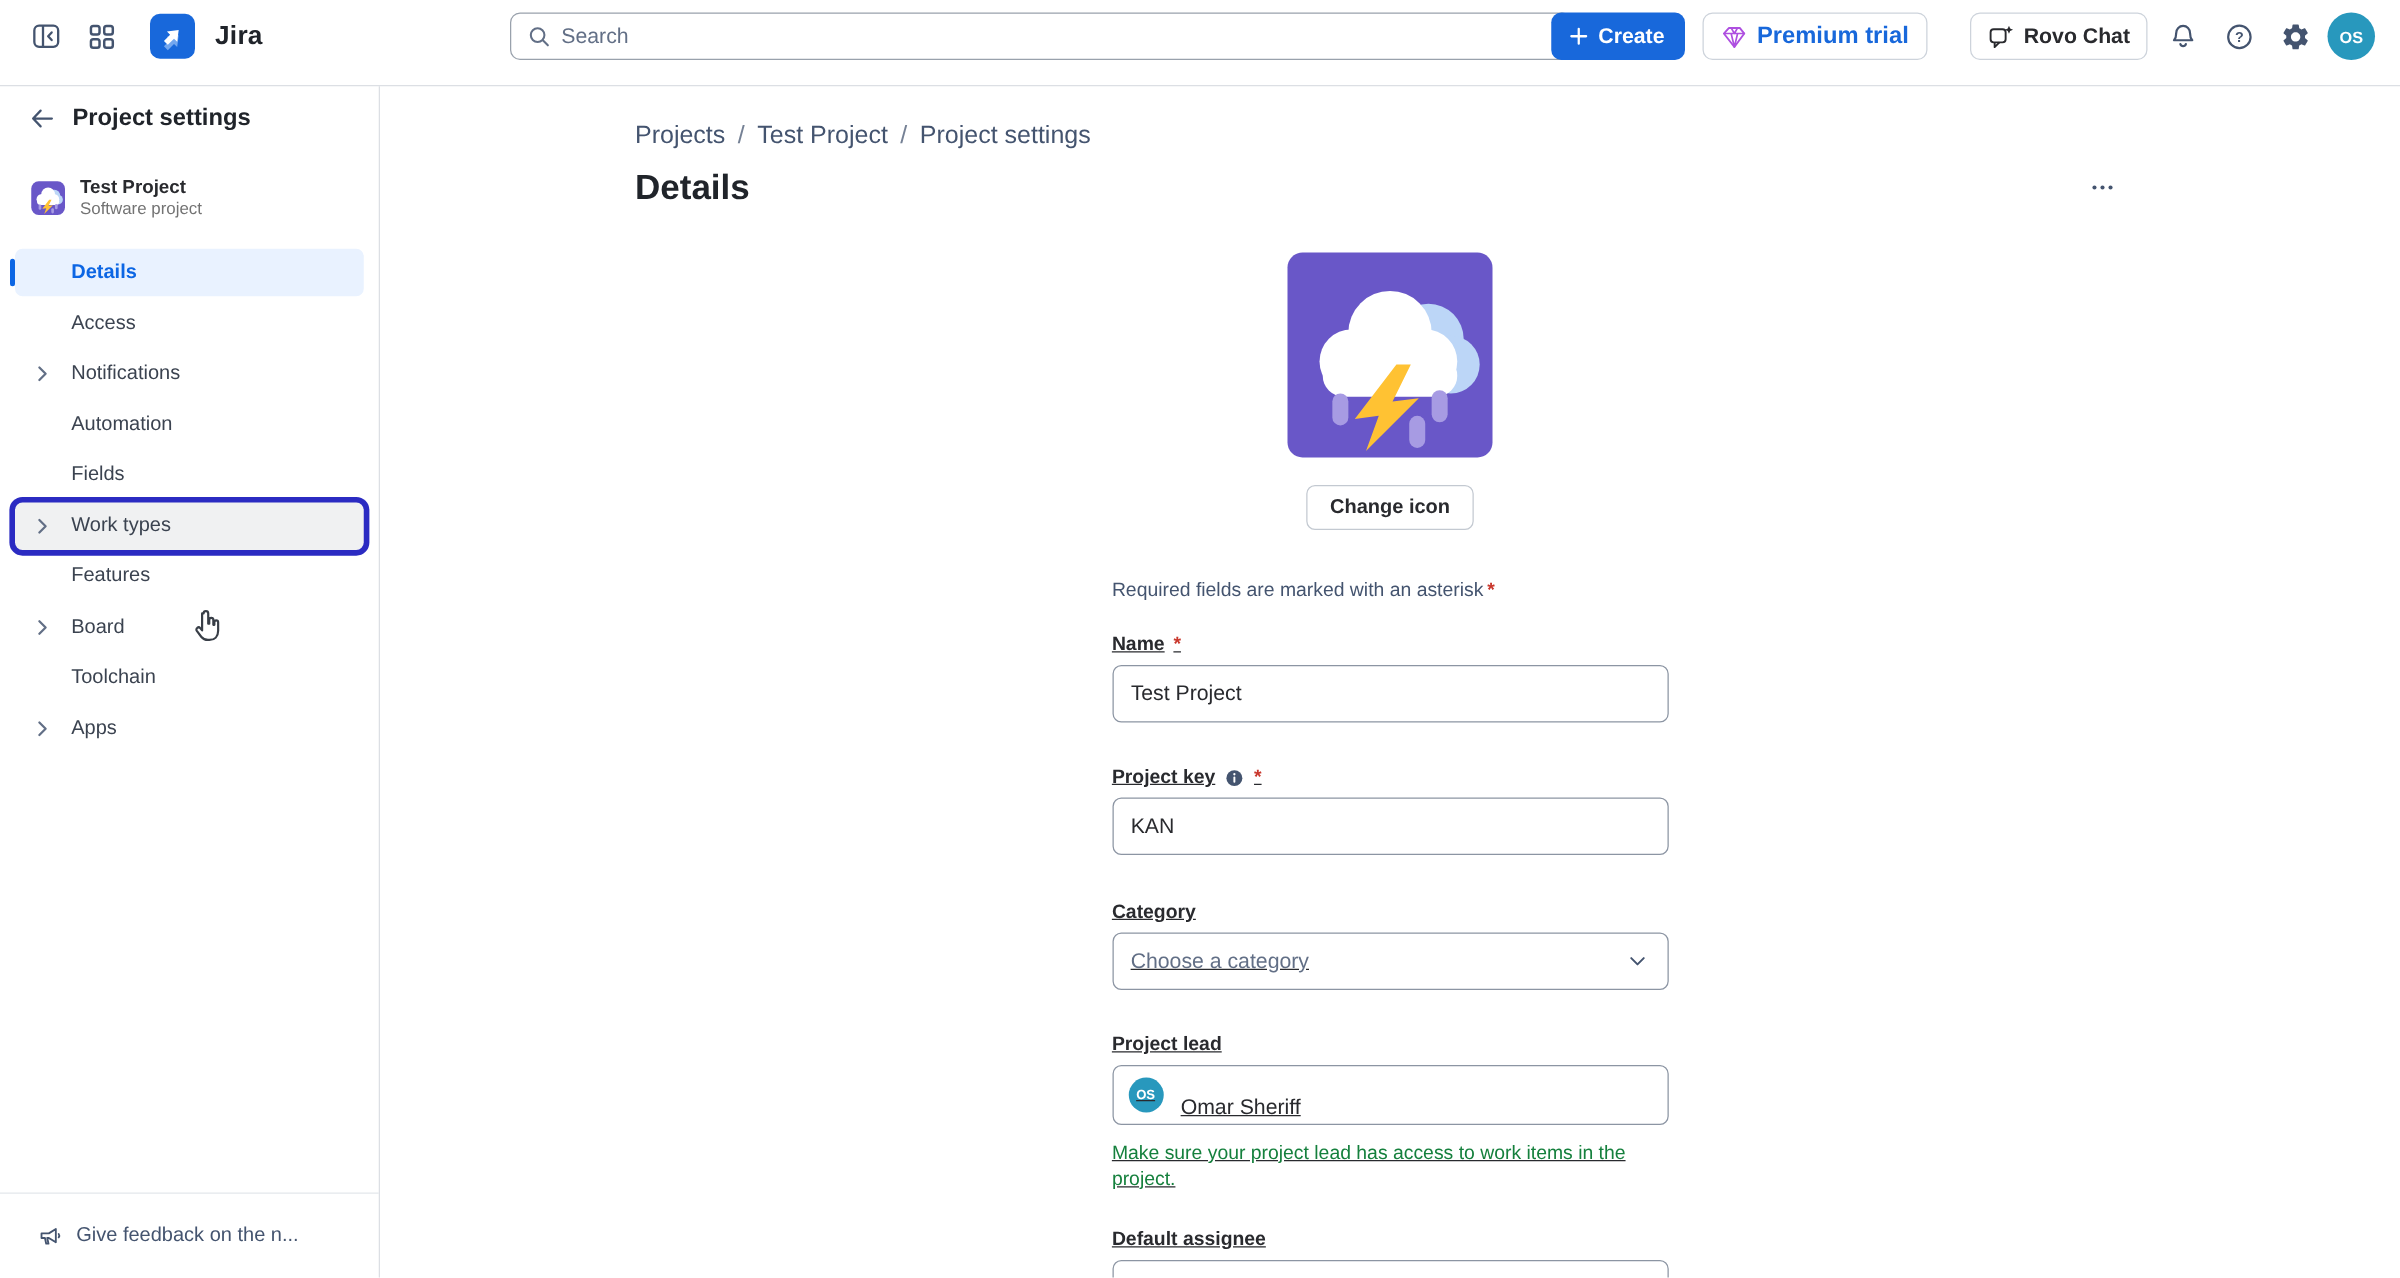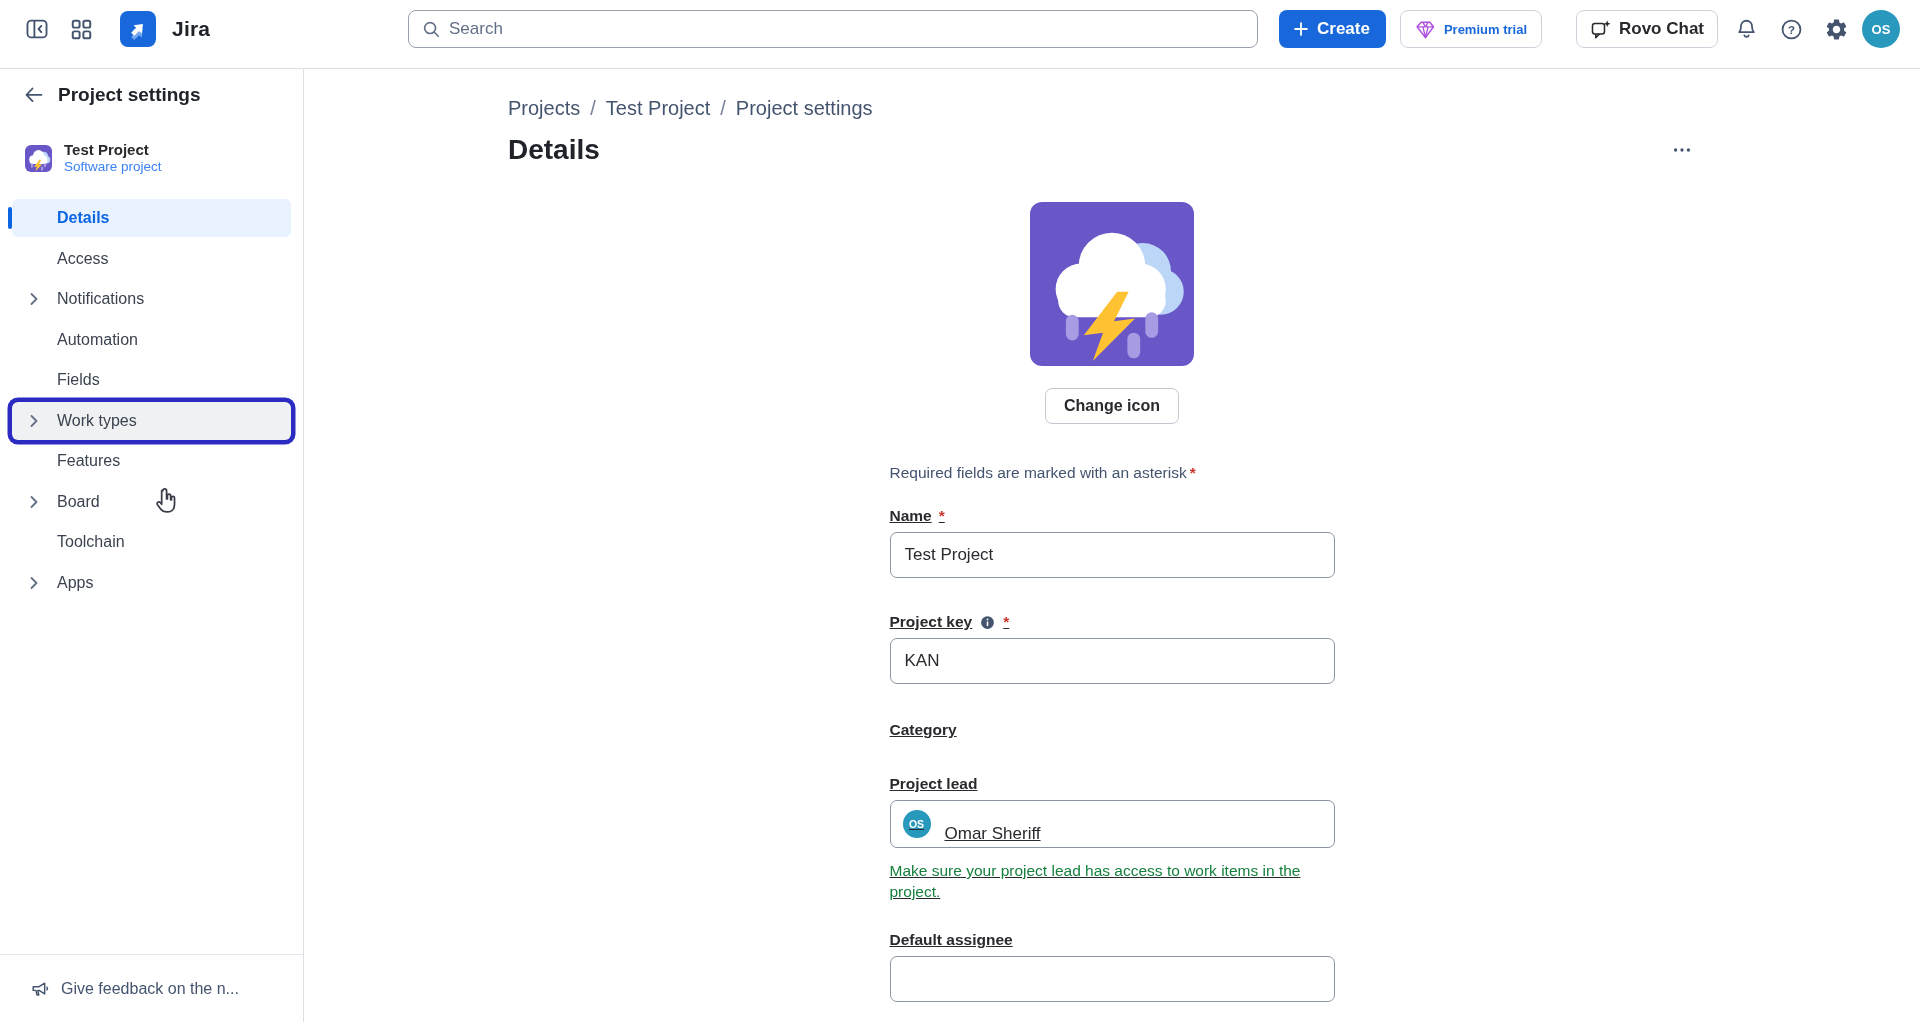--- a/index.html
+++ b/index.html
@@ -16,35 +16,35 @@
 
   .search-wrap { position:absolute; left:408px; top:10px; width:850px; height:38px;
     border:1px solid #99A1AC; border-radius:8px; background:#fff; display:flex; align-items:center; padding:12px 12px; gap:8px; }
   .search-wrap input { border:none; outline:none; flex:1; font-size:17px; font-family:"Liberation Sans",sans-serif; color:#292A2E; background:transparent; }
   .search-wrap input::placeholder { color:#626F86; }
 
   .tb-right { position:absolute; right:20px; top:0; height:58px; display:flex; align-items:center; }
   .btn-create { height:38px; padding:0 16px 0 12px; background:#1868DB; color:#fff; border:none; border-radius:8px;
     font-size:17px; font-weight:700; font-family:"Liberation Sans",sans-serif; display:flex; align-items:center; gap:6px; cursor:pointer; }
   .btn-premium { height:38px; margin-left:14px; padding:0 14px; background:#fff; color:#1868DB; border:1px solid #CDD3DB; border-radius:8px;
-    font-size:13px; font-weight:700; font-family:"Liberation Sans",sans-serif; display:flex; align-items:center; gap:8px; cursor:pointer; }
+    font-size:19px; font-weight:700; font-family:"Liberation Sans",sans-serif; display:flex; align-items:center; gap:8px; cursor:pointer; }
   .btn-rovo { height:38px; margin-left:34px; padding:0 13px; background:#fff; color:#292A2E; border:1px solid #CDD3DB; border-radius:8px;
     font-size:17px; font-weight:700; font-family:"Liberation Sans",sans-serif; display:flex; align-items:center; gap:8px; cursor:pointer; }
   .tb-iconbtn { width:34px; height:34px; margin-left:11px; border:none; background:transparent; border-radius:6px; display:flex; align-items:center; justify-content:center; cursor:pointer; }
   .avatar { width:38px; height:38px; margin-left:9px; border-radius:50%; background:#2898BD; color:#fff;
     font-size:13px; font-weight:700; display:flex; align-items:center; justify-content:center; cursor:pointer; }
 
   
   .sidebar { position:absolute; left:0; top:59px; width:304px; bottom:0; background:#fff; border-right:1px solid #DCDFE4; z-index:10; }
   .sb-header { display:flex; align-items:center; gap:12px; padding:24px 16px 0 22px; }
   .sb-title { font-size:19px; font-weight:700; color:#20242A; }
   .sb-project { display:flex; align-items:center; gap:12px; padding:34px 16px 0 25px; }
   .sb-proj-icon { width:27px; height:27px; border-radius:6px; background:#6957C8; overflow:hidden; flex:0 0 auto; }
   .sb-proj-name { font-size:15px; font-weight:700; color:#292A2E; line-height:18px; }
-  .sb-proj-type { font-size:13.5px; color:#3b82f6; line-height:16px; }
+  .sb-proj-type { font-size:13.5px; color:#737373; line-height:16px; }
   .nav { padding:24px 12px 0 12px; }
   .nav-item { position:relative; height:38px; margin-bottom:2.5px; border-radius:6px; display:flex; align-items:center;
     padding-left:45px; font-size:16px; font-weight:500; color:#3B4350; cursor:pointer; }
   .nav-item .chev { position:absolute; left:11px; top:8px; }
   .nav-item.selected { background:#E9F2FF; color:#0C66E4; font-weight:600; }
   .nav-item.selected::before { content:""; position:absolute; left:-4px; top:8px; width:4px; height:22px; border-radius:2px; background:#0C66E4; }
   .nav-item.annotated { background:#F0F1F2; box-shadow:0 0 0 4.5px #2B2BC2; z-index:5; }
   .sb-footer { position:absolute; left:0; right:0; bottom:0; height:68px; border-top:1px solid #E4E7EC;
     display:flex; align-items:center; gap:9px; padding:0 16px 0 30px; font-size:16px; font-weight:500; color:#44546F; cursor:pointer; }
   .sb-footer span { white-space:nowrap; overflow:hidden; }
@@ -319,20 +319,26 @@
         </svg>
         <span class="req-star" style="margin-left:0">*</span>
       </div>
       <input class="text-input" value="KAN" style="">
     </div>
 
     <div class="field mt36">
       <div class="f-label">
           <span>Category</span>
         </div>
+      <div class="select">
+        <span class="ph">Choose a category</span>
+        <svg width="20" height="20" viewBox="0 0 24 24">
+          <path d="M6 9 l6 6 6 -6" fill="none" stroke="#44546F" stroke-width="1.9" stroke-linecap="round" stroke-linejoin="round"></path>
+        </svg>
+      </div>
     </div>
 
     <div class="field mt34">
       <div class="f-label">
           <span>Project lead</span>
         </div>
       <div class="lead-field">
         <div class="lead-avatar">OS</div>
         <span class="lead-name">Omar Sheriff</span>
       </div>

